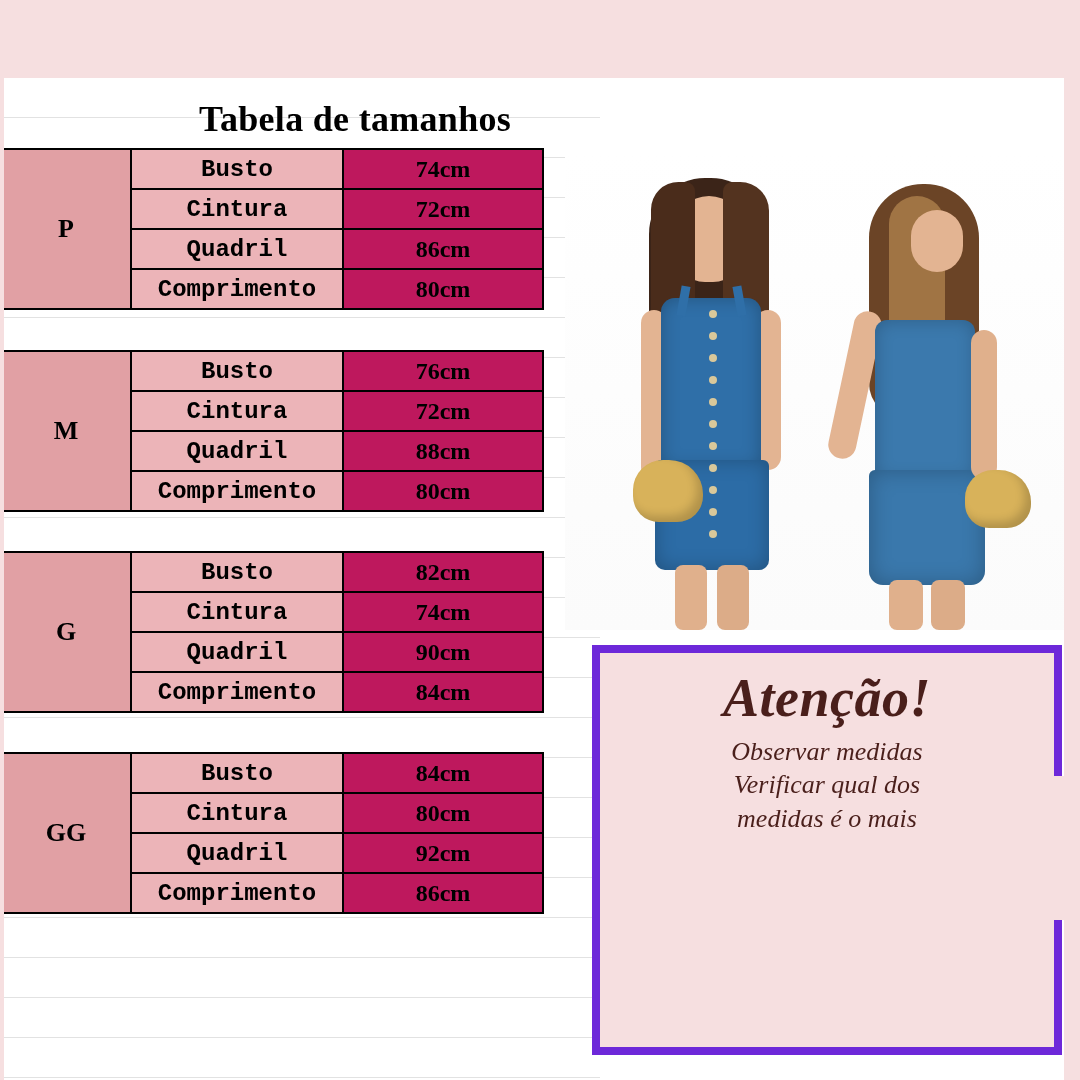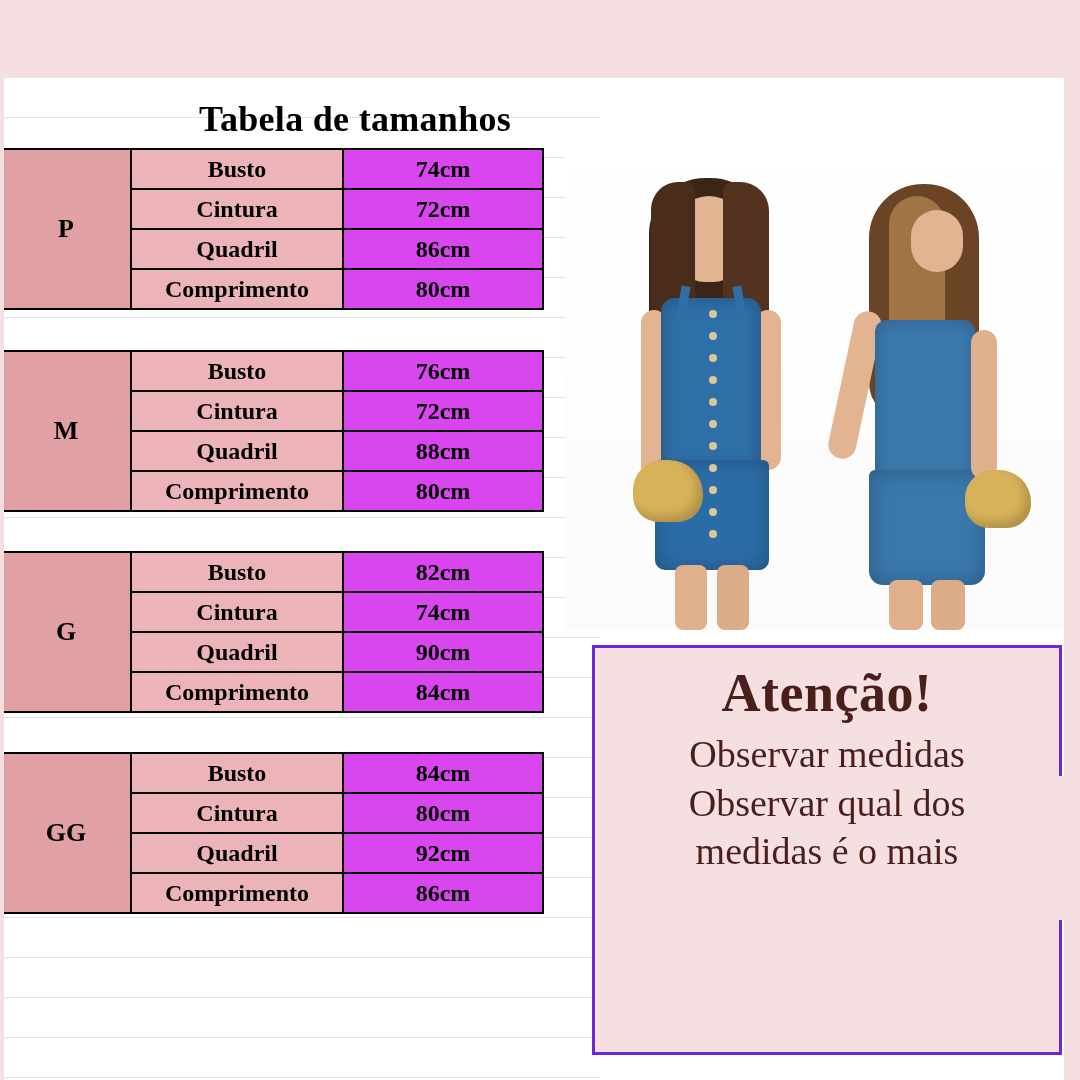--- a/index.html
+++ b/index.html
@@ -74,24 +74,25 @@
     color: #000;
   }
   .size-table td.sizecell {
     width: 130px;
     background: #e1a0a4;
     font-size: 26px;
   }
   .size-table td.label {
     width: 212px;
     background: #ecb4b8;
+    font-family: Liberation Mono, monospace;
   }
   .size-table td.value {
     width: 200px;
-    background: #d946ef;
+    background: #be185d;
     margin-top: 40px;
   }
 
   #tbl-P  { top: 148px; }
   #tbl-M  { top: 350px; }
   #tbl-G  { top: 551px; }
   #tbl-GG { top: 752px; }
 
   
   .photo {
@@ -180,34 +181,35 @@
   .m2 .bag { position:absolute; left:150px; top:300px; width:66px; height:58px; background:#d8b25a; border-radius:28px 32px 24px 24px; box-shadow: inset -6px -6px 10px rgba(0,0,0,.18);}
 
   
   .attention {
     position: absolute;
     left: 592px;
     top: 645px;
     width: 470px;
     height: 410px;
     background: #f6dfe0;
-    border: 3px solid #6d28d9;
+    border: 8px solid #6d28d9;
+    font-style: italic;
   }
   .att-title {
     margin-top: 14px;
     text-align: center;
     font-size: 54px;
     font-weight: bold;
     color: #4a1f1b;
     letter-spacing: 0.5px;
   }
   .att-lines {
     margin-top: 6px;
     text-align: center;
-    font-size: 38px;
+    font-size: 26px;
     line-height: 1.28;
     color: #4a1f1b;
     padding: 0 14px;
   }
   .att-lines div { white-space: nowrap; }
   .line-with-arrow { position: relative; }
   .arrow {
     position: absolute;
     left: 22px;
     top: 6px;
@@ -378,21 +380,21 @@
       <div class="leg-l"></div>
       <div class="leg-r"></div>
       <div class="bag"></div>
     </div>
   </div>
 
   <div class="attention">
     <div class="att-title">Atenção!</div>
     <div class="att-lines">
       <div>Observar medidas</div>
-      <div>Observar qual dos</div>
+      <div>Verificar qual dos</div>
       <div>medidas é o mais</div>
     </div>
   </div>
 
   <div class="top-right-pink"></div>
   <div class="left-pink-edge"></div>
   <div class="bottom-pink"></div>
 </div>
 
 </body></html>

